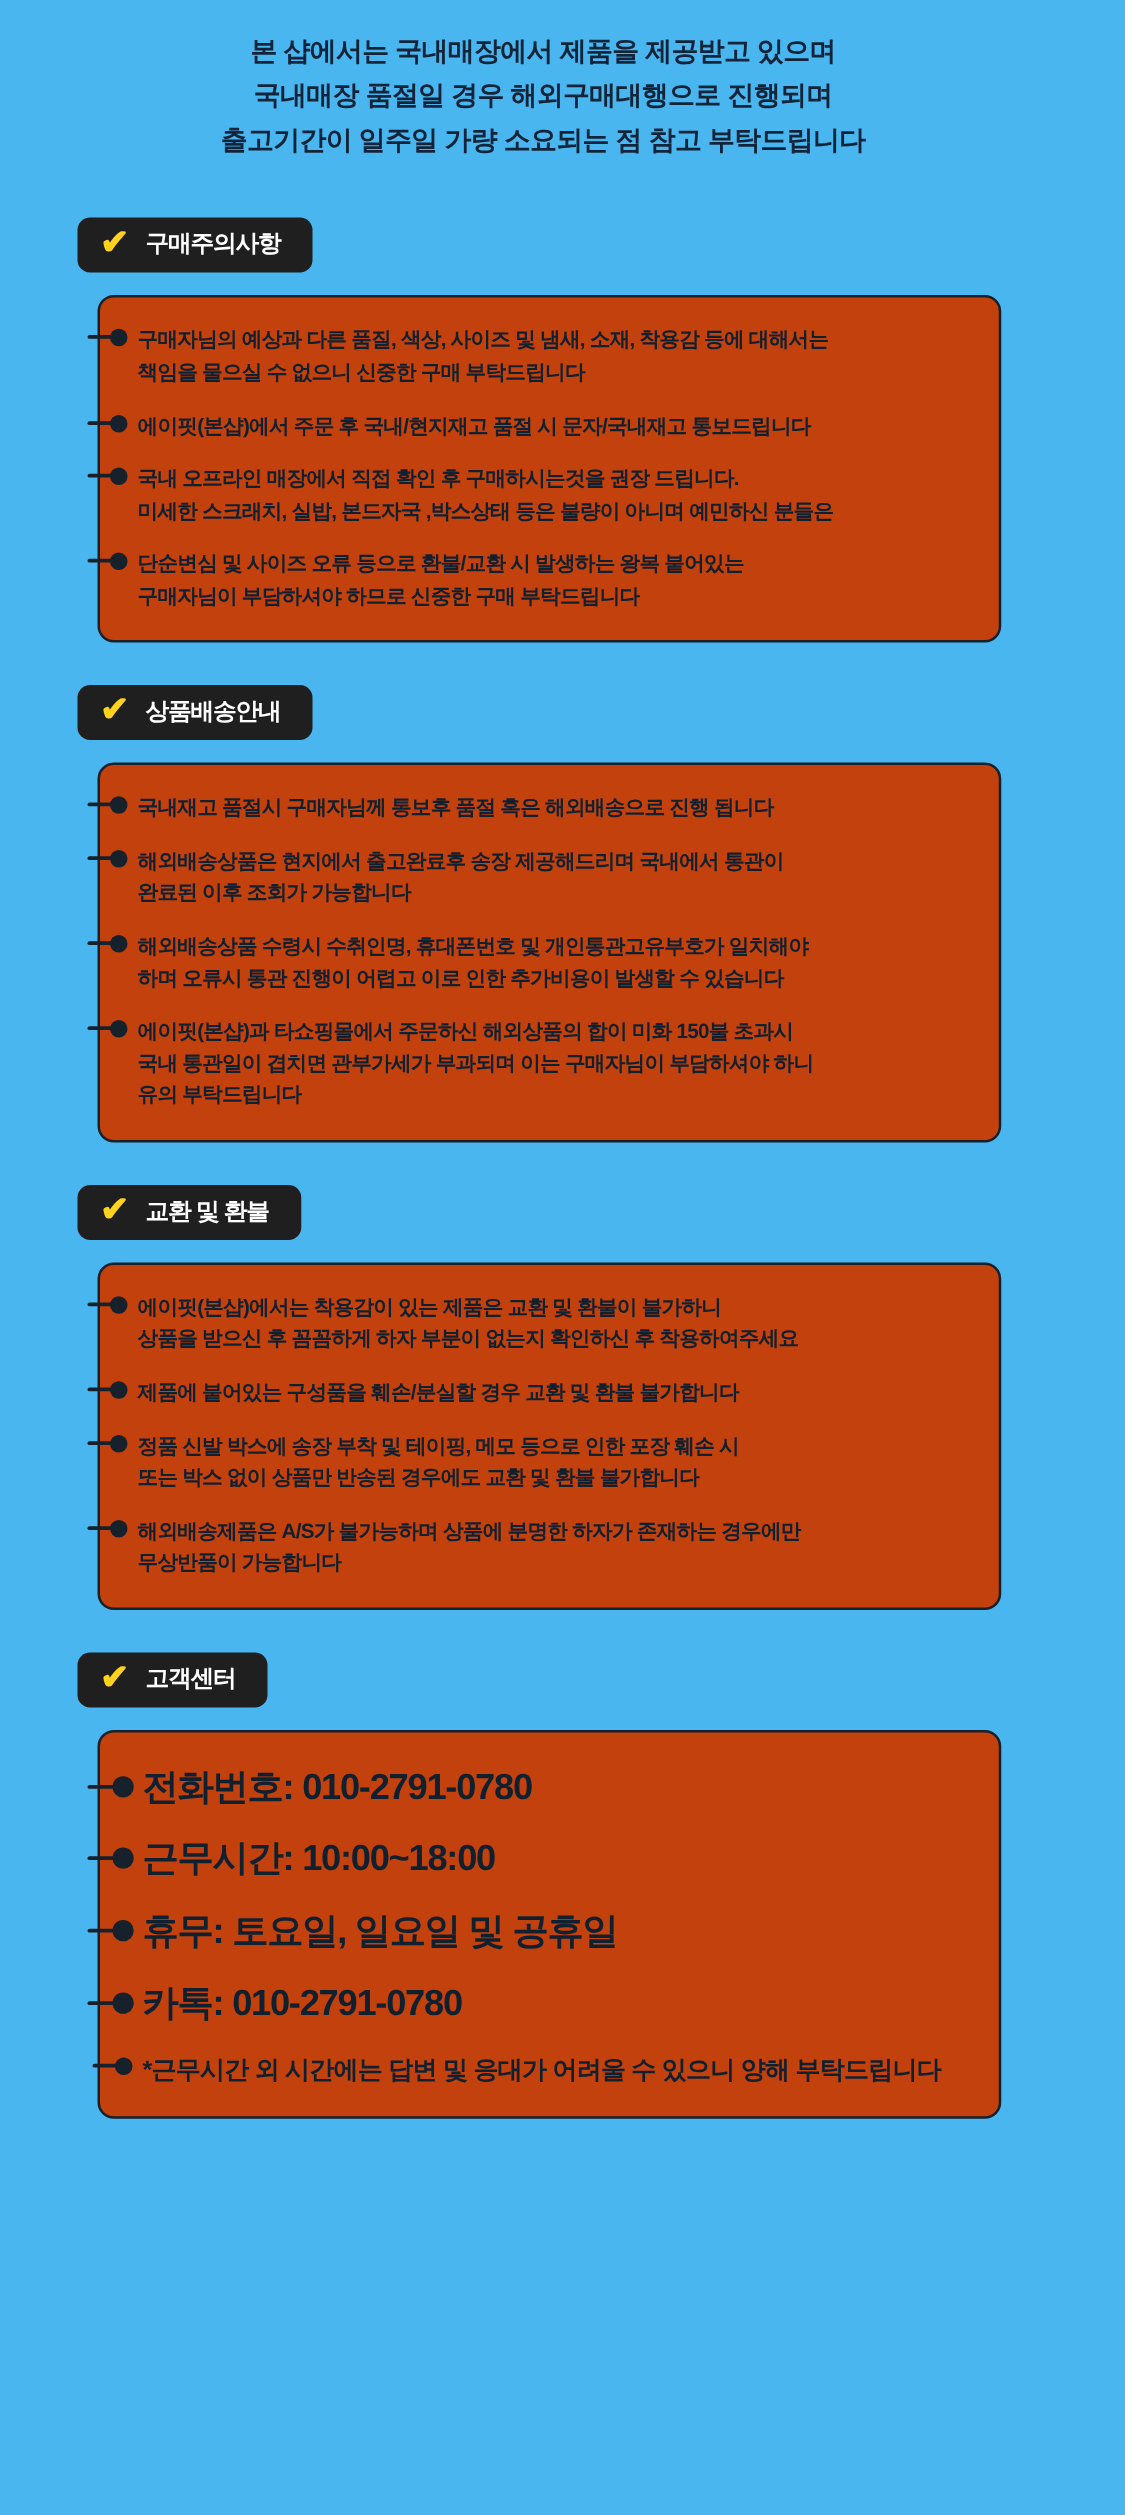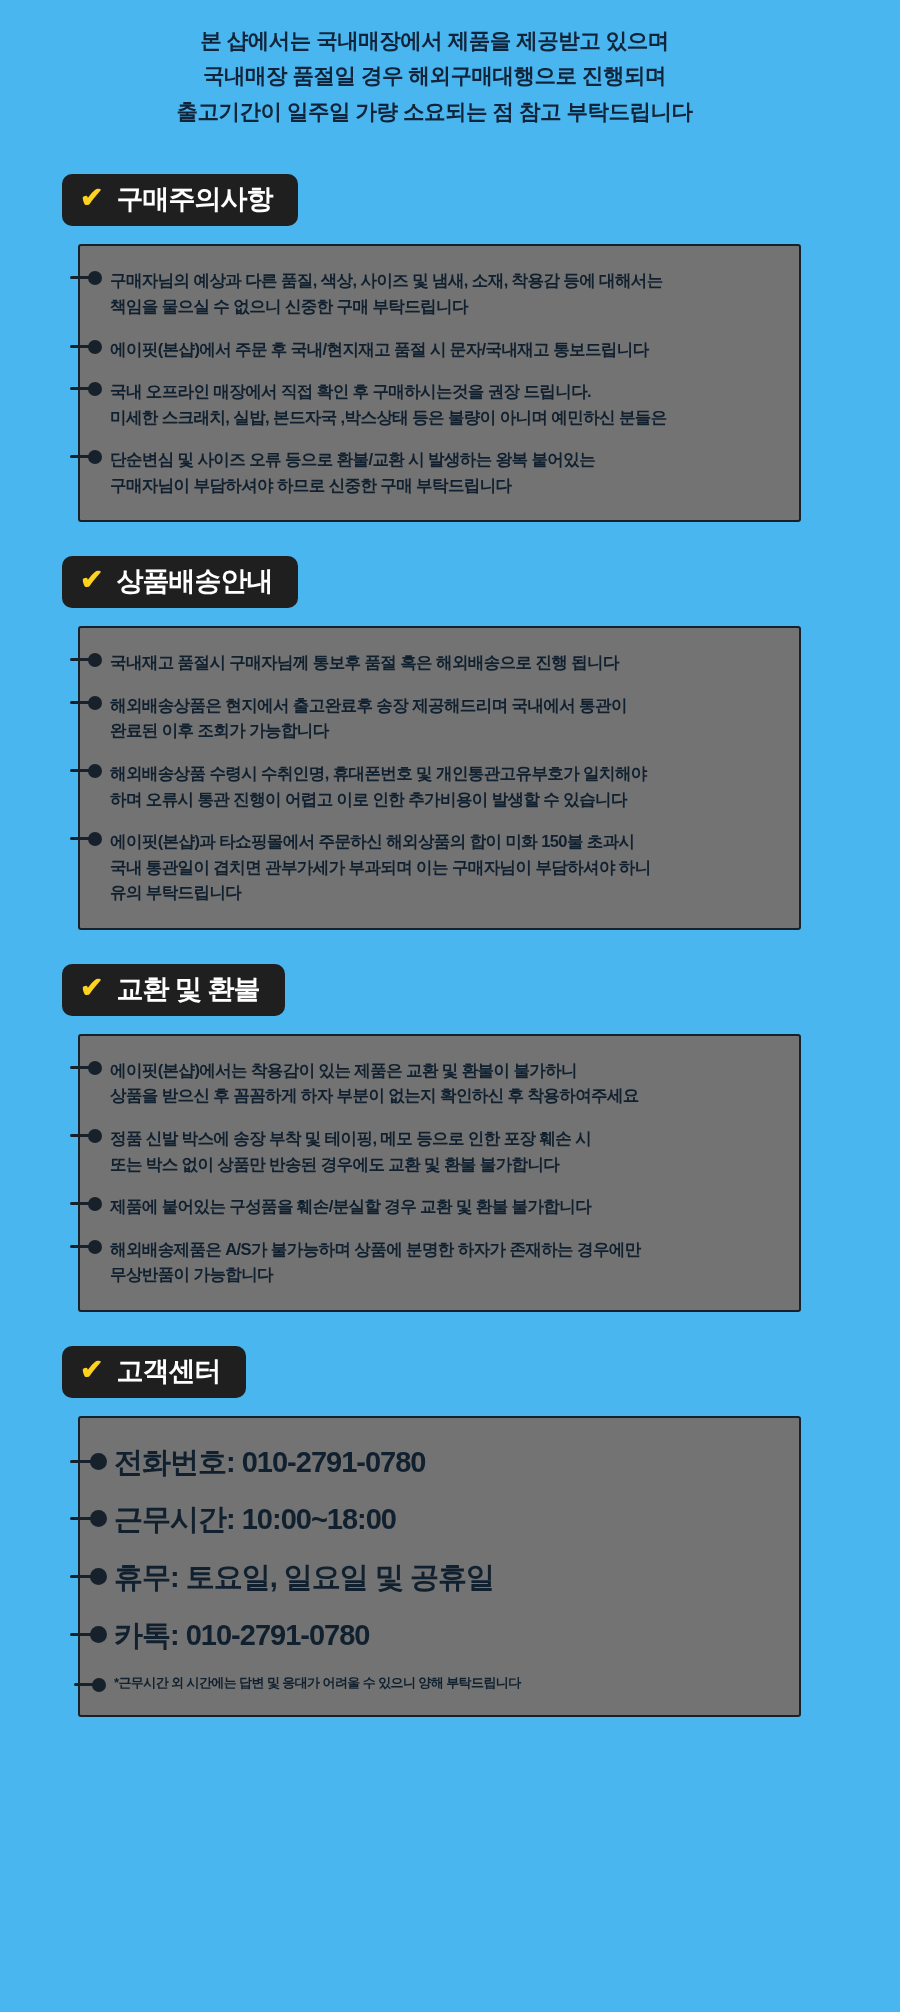--- a/index.html
+++ b/index.html
@@ -50,32 +50,32 @@
   .heading .check {
     font-size: 28px;
     line-height: 1;
     color: #ffd21e;
     font-weight: bold;
     transform: translateY(-1px);
   }
   .heading .htext {
     color: #ffffff;
     font-weight: bold;
-    font-size: 27px;
+    font-size: 19px;
     letter-spacing: -1px;
     white-space: nowrap;
   }
 
   
   .box {
     position: relative;
     margin: 18px 68px 0 78px;
-    background: #737373;
+    background: #c2410c;
     border: 2px solid #16212c;
-    border-radius: 3px;
+    border-radius: 13px;
     padding: 22px 24px 22px 30px;
   }
   .box .item {
     position: relative;
     color: #10202f;
     font-weight: bold;
     font-size: 16.5px;
     line-height: 1.55;
     letter-spacing: -0.6px;
     margin-bottom: 17px;
@@ -130,21 +130,21 @@
     top: 7px;
     width: 28px;
     height: 3px;
   }
   .box.cc .item .pin .dot {
     left: 20px;
     width: 17px;
     height: 17px;
   }
   .box.cc .item.small {
-    font-size: 13px;
+    font-size: 20px;
     letter-spacing: -0.6px;
     margin-bottom: 0;
   }
   .box.cc .item.small .pin {
     left: -40px;
     top: 3px;
     width: 36px;
     height: 14px;
   }
   .box.cc .item.small .pin .stem { top: 5px; width: 26px; }
@@ -266,30 +266,30 @@
           </span>
         <span class="l">에이핏(본샵)에서는 착용감이 있는 제품은 교환 및 환불이 불가하니</span>
         <span class="l">상품을 받으신 후 꼼꼼하게 하자 부분이 없는지 확인하신 후 착용하여주세요</span>
       </div>
 
       <div class="item">
         <span class="pin">
             <span class="stem"></span>
             <span class="dot"></span>
           </span>
+        <span class="l">제품에 붙어있는 구성품을 훼손/분실할 경우 교환 및 환불 불가합니다</span>
+      </div>
+
+      <div class="item">
+        <span class="pin">
+            <span class="stem"></span>
+            <span class="dot"></span>
+          </span>
         <span class="l">정품 신발 박스에 송장 부착 및 테이핑, 메모 등으로 인한 포장 훼손 시</span>
         <span class="l">또는 박스 없이 상품만 반송된 경우에도 교환 및 환불 불가합니다</span>
-      </div>
-
-      <div class="item">
-        <span class="pin">
-            <span class="stem"></span>
-            <span class="dot"></span>
-          </span>
-        <span class="l">제품에 붙어있는 구성품을 훼손/분실할 경우 교환 및 환불 불가합니다</span>
       </div>
 
       <div class="item">
         <span class="pin">
             <span class="stem"></span>
             <span class="dot"></span>
           </span>
         <span class="l">해외배송제품은 A/S가 불가능하며 상품에 분명한 하자가 존재하는 경우에만</span>
         <span class="l">무상반품이 가능합니다</span>
       </div>

